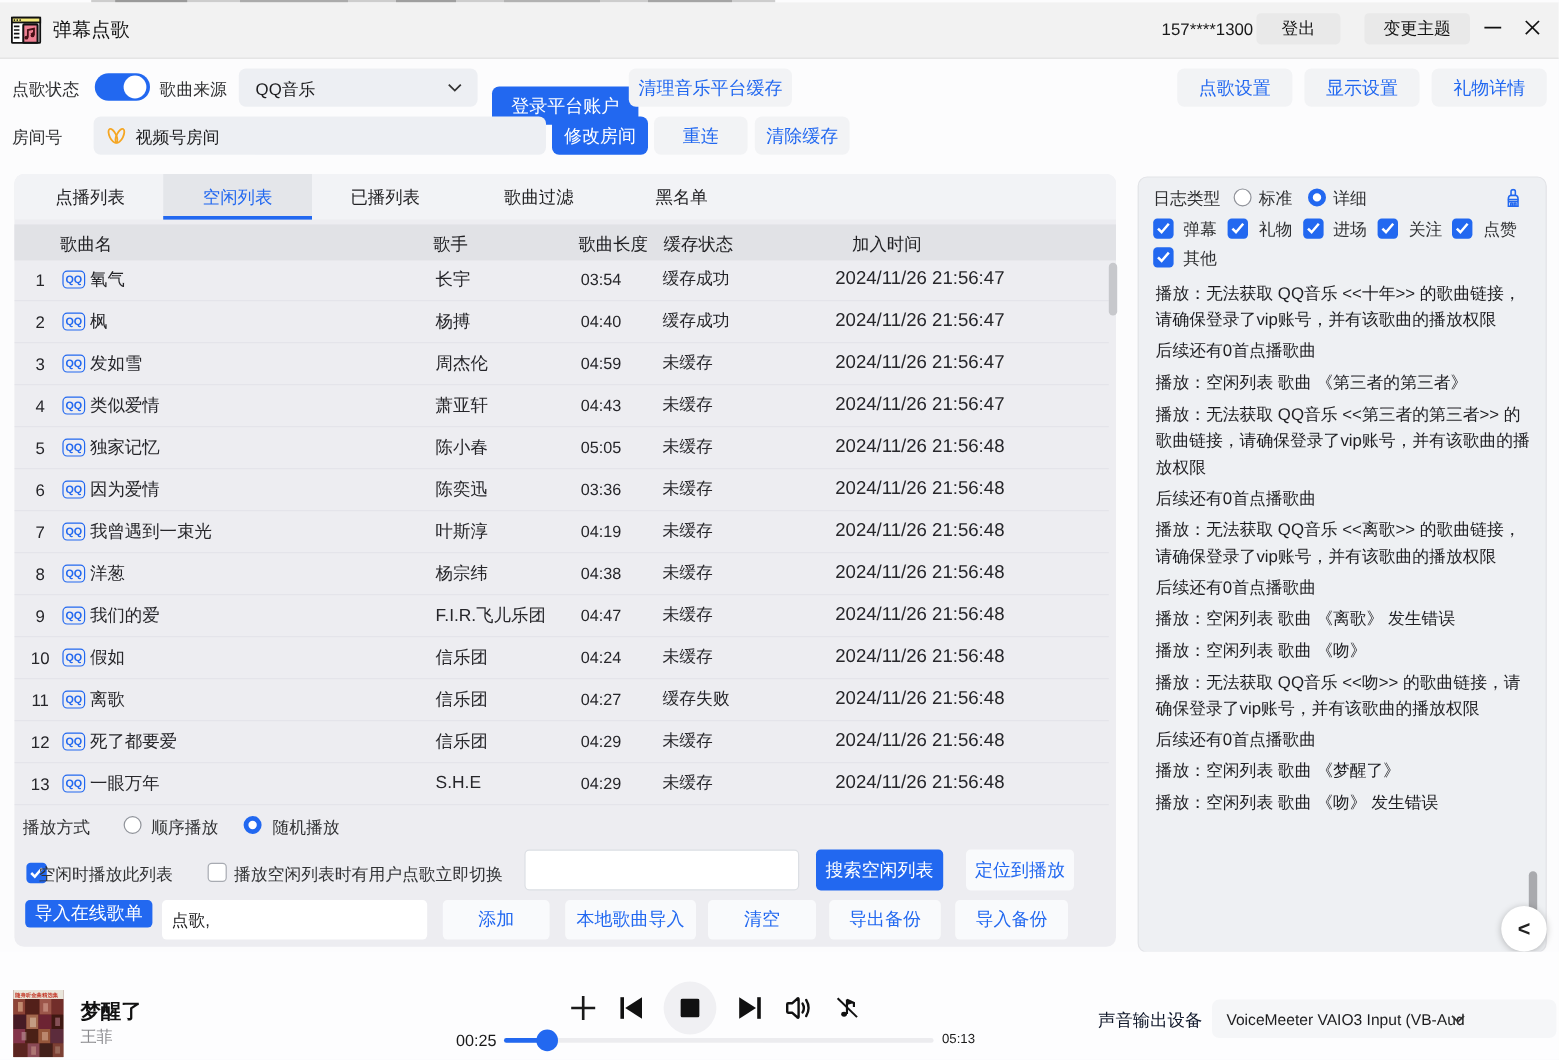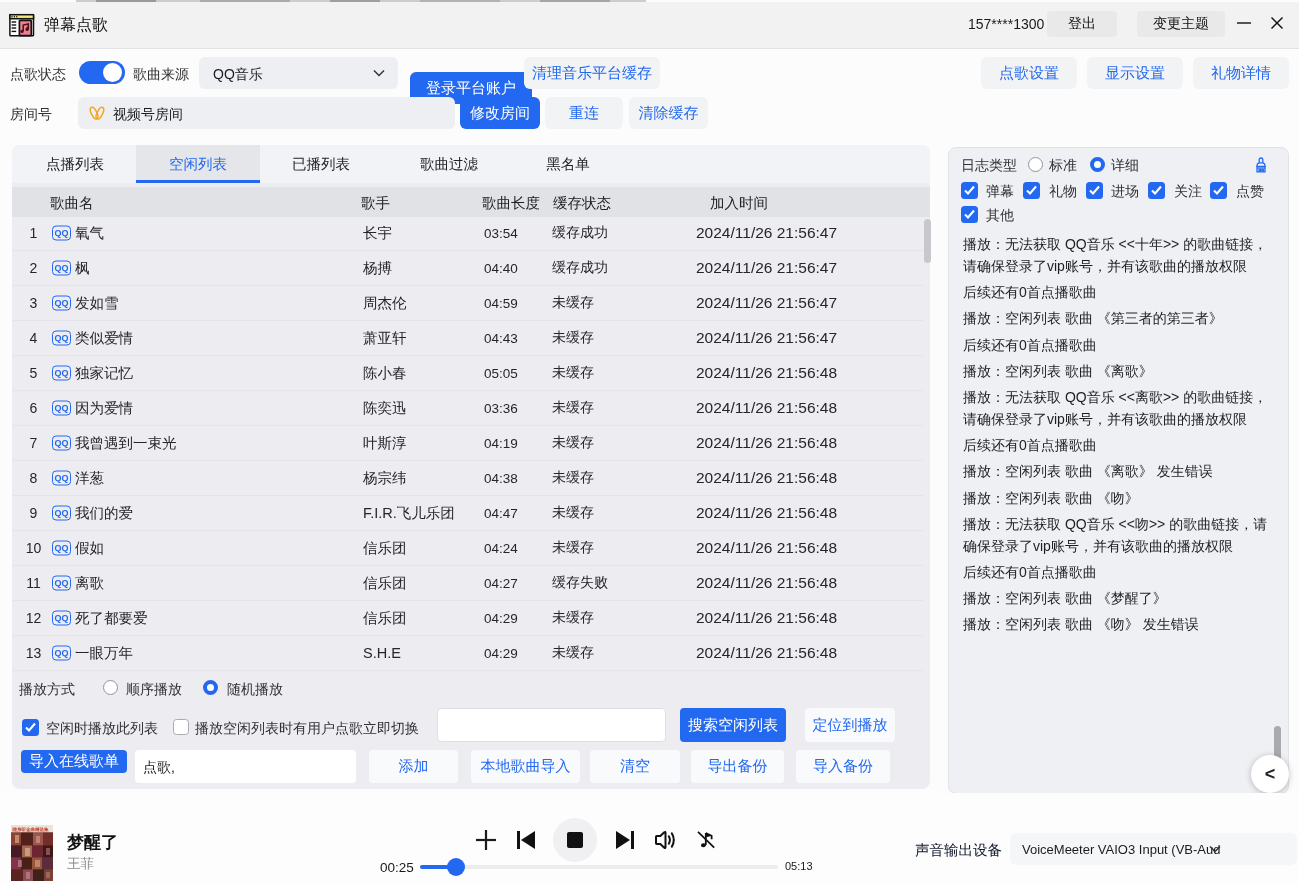--- a/index.html
+++ b/index.html
@@ -226,21 +226,21 @@
 <div class="radio-off" style="left:103px;top:680px"></div>
 <span class="lbl" style="left:126px;top:681px">顺序播放</span>
 <div class="radio-on" style="left:203px;top:680px"></div>
 <span class="lbl" style="left:227px;top:681px">随机播放</span>
 
 <div class="chk" style="left:22px;top:719px">
     <svg width="13" height="13" viewBox="0 0 13 13" style="position:absolute;left:2px;top:2px">
       <path d="M2 6.5 L5 9.5 L11 2.5" stroke="#fff" stroke-width="2.1" fill="none"></path>
     </svg>
   </div>
-<span class="lbl" style="left:46px;top:720px">空闲时播放此列表</span>
+<span class="lbl" style="left:32px;top:720px">空闲时播放此列表</span>
 <div class="chk-off" style="left:173px;top:719px"></div>
 <span class="lbl" style="left:195px;top:720px">播放空闲列表时有用户点歌立即切换</span>
 <div class="abs" style="left:437px;top:708px;width:229px;height:34px;background:#fff;border:1px solid #dcdfe4;border-radius:4px"></div>
 <div class="btn-blue" style="left:680px;top:708px;width:106px;height:34px;border-radius:4px">搜索空闲列表</div>
 <div class="btn-card" style="left:805px;top:708px;width:90px;height:34px">定位到播放</div>
 
 <div class="btn-blue" style="left:21px;top:750px;width:106px;height:23px;border-radius:4px">导入在线歌单</div>
 <div class="abs" style="left:135px;top:750px;width:221px;height:33px;background:#fff;border-radius:4px"></div>
 <span class="lbl" style="left:143px;top:759px;color:#1c1c1e">点歌,</span>
 <div class="btn-card" style="left:369px;width:89px">添加</div>
@@ -299,22 +299,22 @@
 <div class="chk" style="left:961px;top:206px">
     <svg width="13" height="13" viewBox="0 0 13 13" style="position:absolute;left:2px;top:2px">
       <path d="M2 6.5 L5 9.5 L11 2.5" stroke="#fff" stroke-width="2.1" fill="none"></path>
     </svg>
   </div>
 <span class="lbl" style="left:986px;top:207px">其他</span>
 <div class="abs logp" style="left:963px;top:233px;width:325px;height:555px;overflow:hidden">
 <p>播放：无法获取 QQ音乐 &lt;&lt;十年&gt;&gt; 的歌曲链接，<br>请确保登录了vip账号，并有该歌曲的播放权限</p>
 <p>后续还有0首点播歌曲</p>
 <p>播放：空闲列表 歌曲 《第三者的第三者》</p>
+<p>播放：无法获取 QQ音乐 &lt;&lt;第三者的第三者&gt;&gt; 的<br>歌曲链接，请确保登录了vip账号，并有该歌曲的播<br>放权限</p>
 <p>后续还有0首点播歌曲</p>
-<p>播放：空闲列表 歌曲 《离歌》</p>
 <p>播放：无法获取 QQ音乐 &lt;&lt;离歌&gt;&gt; 的歌曲链接，<br>请确保登录了vip账号，并有该歌曲的播放权限</p>
 <p>后续还有0首点播歌曲</p>
 <p>播放：空闲列表 歌曲 《离歌》 发生错误</p>
 <p>播放：空闲列表 歌曲 《吻》</p>
 <p>播放：无法获取 QQ音乐 &lt;&lt;吻&gt;&gt; 的歌曲链接，请<br>确保登录了vip账号，并有该歌曲的播放权限</p>
 <p>后续还有0首点播歌曲</p>
 <p>播放：空闲列表 歌曲 《梦醒了》</p>
 <p>播放：空闲列表 歌曲 《吻》 发生错误</p>
 </div>
 <div class="abs" style="left:1274px;top:726px;width:7px;height:44px;background:#a9aaae;border-radius:4px"></div>

